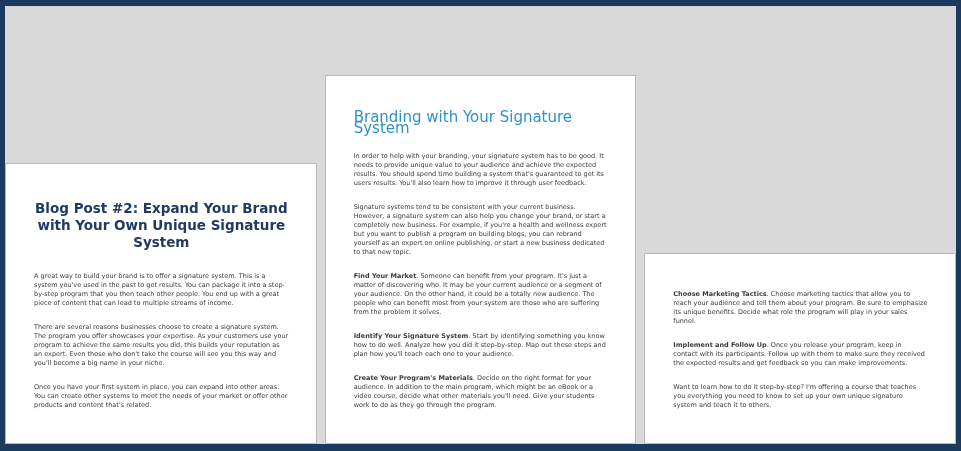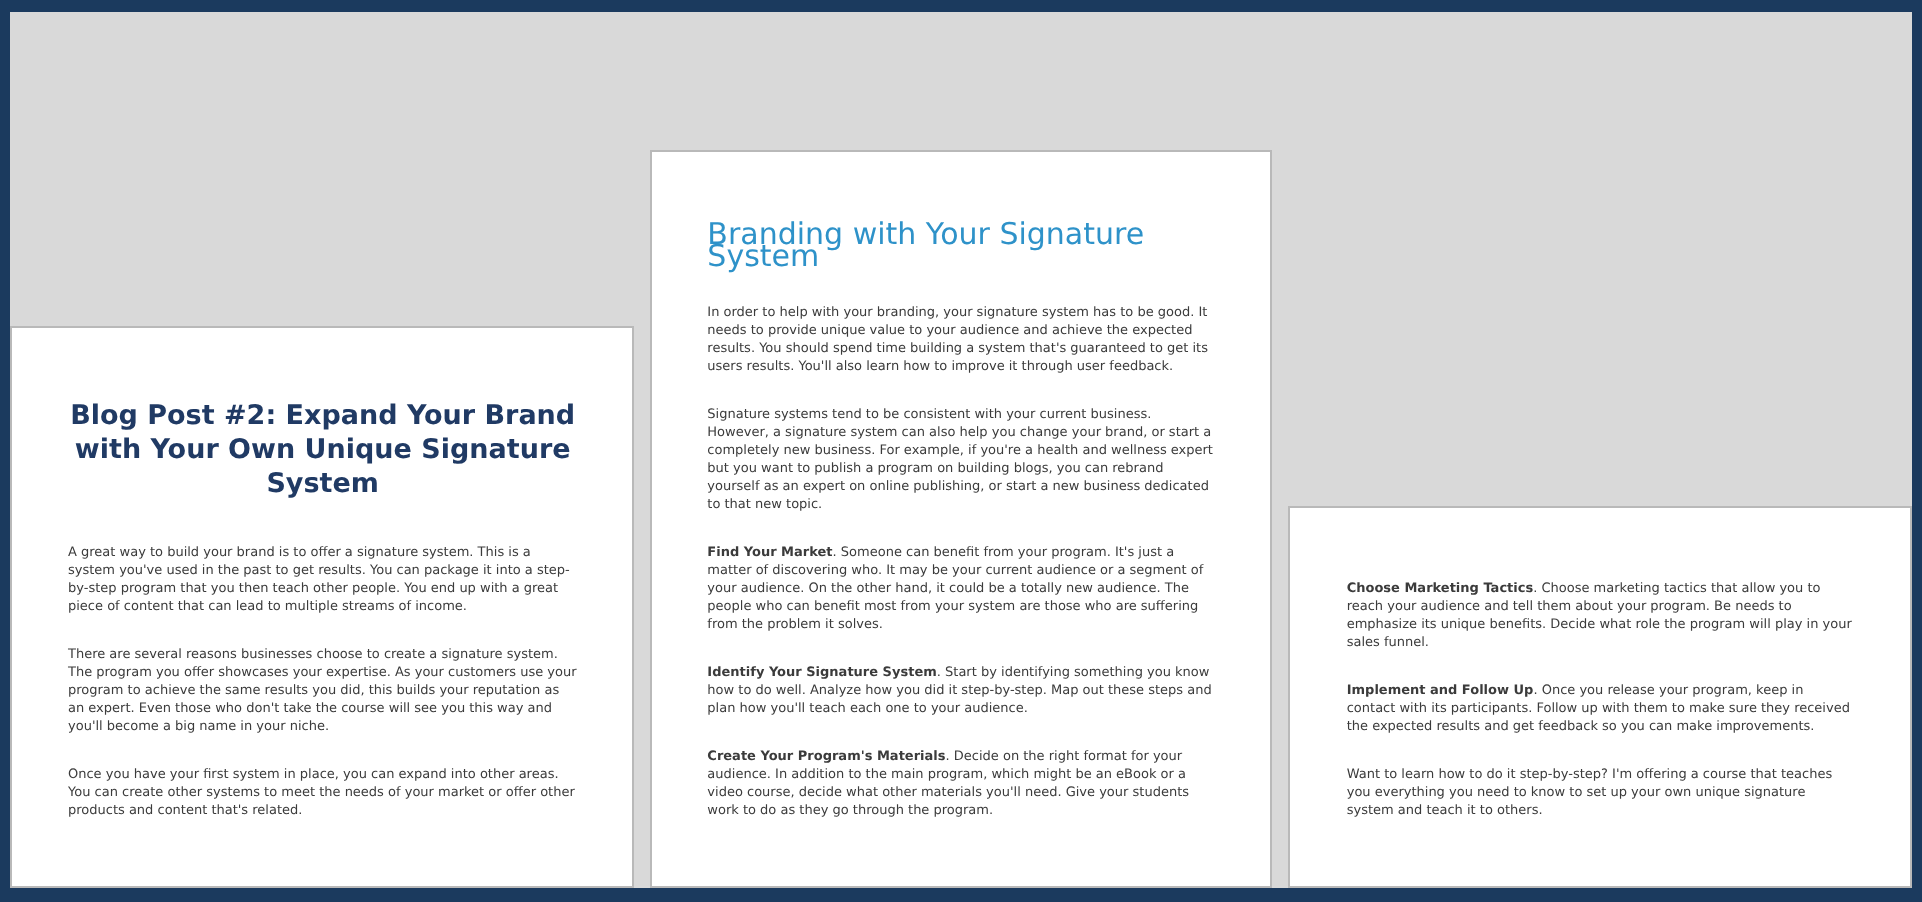--- a/index.html
+++ b/index.html
@@ -73,18 +73,18 @@
       </article>
       <article class="page">
         <h2 class="doc-heading">Branding with Your Signature System</h2>
         <p class="doc-para">In order to help with your branding, your signature system has to be good. It needs to provide unique value to your audience and achieve the expected results. You should spend time building a system that's guaranteed to get its users results. You'll also learn how to improve it through user feedback.</p>
         <p class="doc-para">Signature systems tend to be consistent with your current business. However, a signature system can also help you change your brand, or start a completely new business. For example, if you're a health and wellness expert but you want to publish a program on building blogs, you can rebrand yourself as an expert on online publishing, or start a new business dedicated to that new topic.</p>
         <p class="doc-para"><span class="lead">Find Your Market</span><span>. Someone can benefit from your program. It's just a matter of discovering who. It may be your current audience or a segment of your audience. On the other hand, it could be a totally new audience. The people who can benefit most from your system are those who are suffering from the problem it solves.</span></p>
         <p class="doc-para"><span class="lead">Identify Your Signature System</span><span>. Start by identifying something you know how to do well. Analyze how you did it step-by-step. Map out these steps and plan how you'll teach each one to your audience.</span></p>
         <p class="doc-para"><span class="lead">Create Your Program's Materials</span><span>. Decide on the right format for your audience. In addition to the main program, which might be an eBook or a video course, decide what other materials you'll need. Give your students work to do as they go through the program.</span></p>
       </article>
       <article class="page">
-        <p class="doc-para"><span class="lead">Choose Marketing Tactics</span><span>. Choose marketing tactics that allow you to reach your audience and tell them about your program. Be needs to emphasize its unique benefits. Decide what role the program will play in your sales funnel.</span></p>
+        <p class="doc-para"><span class="lead">Choose Marketing Tactics</span><span>. Choose marketing tactics that allow you to reach your audience and tell them about your program. Be sure to emphasize its unique benefits. Decide what role the program will play in your sales funnel.</span></p>
         <p class="doc-para"><span class="lead">Implement and Follow Up</span><span>. Once you release your program, keep in contact with its participants. Follow up with them to make sure they received the expected results and get feedback so you can make improvements.</span></p>
         <p class="doc-para">Want to learn how to do it step-by-step? I'm offering a course that teaches you everything you need to know to set up your own unique signature system and teach it to others.</p>
       </article>
     </div>
 </div>
 
 </body></html>

